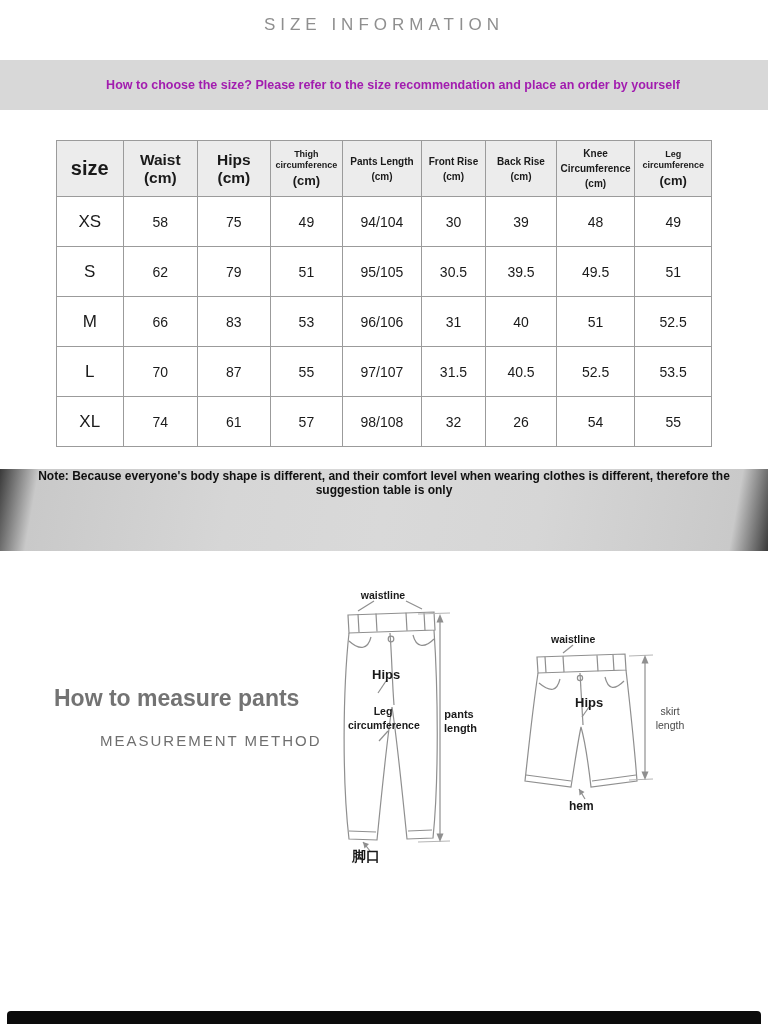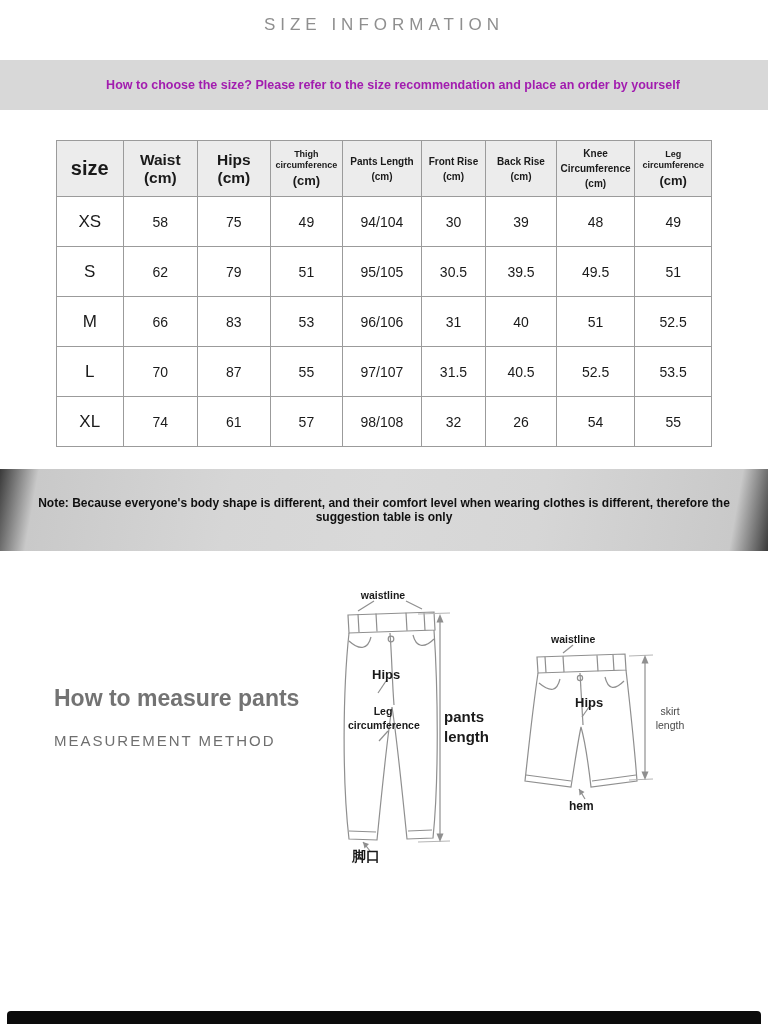--- a/index.html
+++ b/index.html
@@ -19,38 +19,38 @@
   .h-size { font-size: 20px; font-weight: bold; }
   .h-lg { font-size: 15.5px; font-weight: bold; }
   .h-md { font-size: 10px; font-weight: bold; line-height: 1.5; }
   .h-sm div.top { font-size: 9px; font-weight: bold; line-height: 1.2; }
   .h-sm div.sub { font-size: 13px; font-weight: bold; margin-top: 2px; }
   tbody td { height: 50px; font-size: 14px; color: #1a1a1a; background: #fff; }
   tbody td.c-size { font-size: 17px; }
 
   .note { margin-top: 22px; height: 82px; padding: 0 26px;
           background: linear-gradient(100deg, #3a3a3a 0%, #c9c9c9 5%, #d6d6d6 30%, #d9d9d9 50%, #d6d6d6 70%, #c9c9c9 95%, #3a3a3a 100%);
-          display: flex; flex-direction: column; align-items: center; justify-content: center; gap: 14px; }
+          display: flex; flex-direction: column; align-items: center; gap: 14px; }
   .note div { font-size: 12px; font-weight: bold; color: #101010; text-align: center; }
 
   .measure { position: relative; margin-top: 38px; height: 302px; }
   .m-head { position: absolute; left: 54px; top: 96px; }
   .m-title { font-size: 23px; font-weight: bold; color: #737373; }
-  .m-sub { margin-top: 20px; font-size: 15px; color: #6f6f6f; letter-spacing: 2px; }
+  .m-sub { margin-top: 20px; font-size: 15px; color: #6f6f6f; letter-spacing: 2px; margin-left: 46px; }
 
   .fig { position: absolute; }
   .fig svg { display: block; }
   .fig .lbl { position: absolute; color: #1a1a1a; font-weight: bold; text-align: center; line-height: 1.3; }
   .pants { left: 318px; top: 0; width: 150px; height: 295px; }
   .shorts { left: 505px; top: 40px; width: 165px; height: 205px; }
 
   .pants .waistline { left: 30px; top: 0; width: 70px; font-size: 10.5px; }
   .pants .hips { left: 54px; top: 78px; font-size: 13px; }
   .pants .legc { left: 30px; top: 116px; width: 70px; font-size: 10.5px; }
-  .pants .plen { left: 126px; top: 118px; width: 30px; font-size: 15px; }
+  .pants .plen { left: 126px; top: 118px; width: 30px; font-size: 11px; }
   .pants .kakou { left: 34px; top: 258px; font-size: 14px; }
 
   .shorts .waistline { left: 46px; top: 4px; font-size: 10.5px; }
   .shorts .hips { left: 70px; top: 66px; font-size: 13px; }
   .shorts .slen { left: 146px; top: 76px; width: 38px; font-size: 10.5px; font-weight: normal; color: #4a4a4a; }
   .shorts .hem { left: 64px; top: 170px; font-size: 12px; }
 
   .bottom-bar { position: absolute; left: 7px; right: 7px; bottom: 0; height: 13px; background: #0b0b0b; border-radius: 4px 4px 0 0; }
 </style>
 </head>

